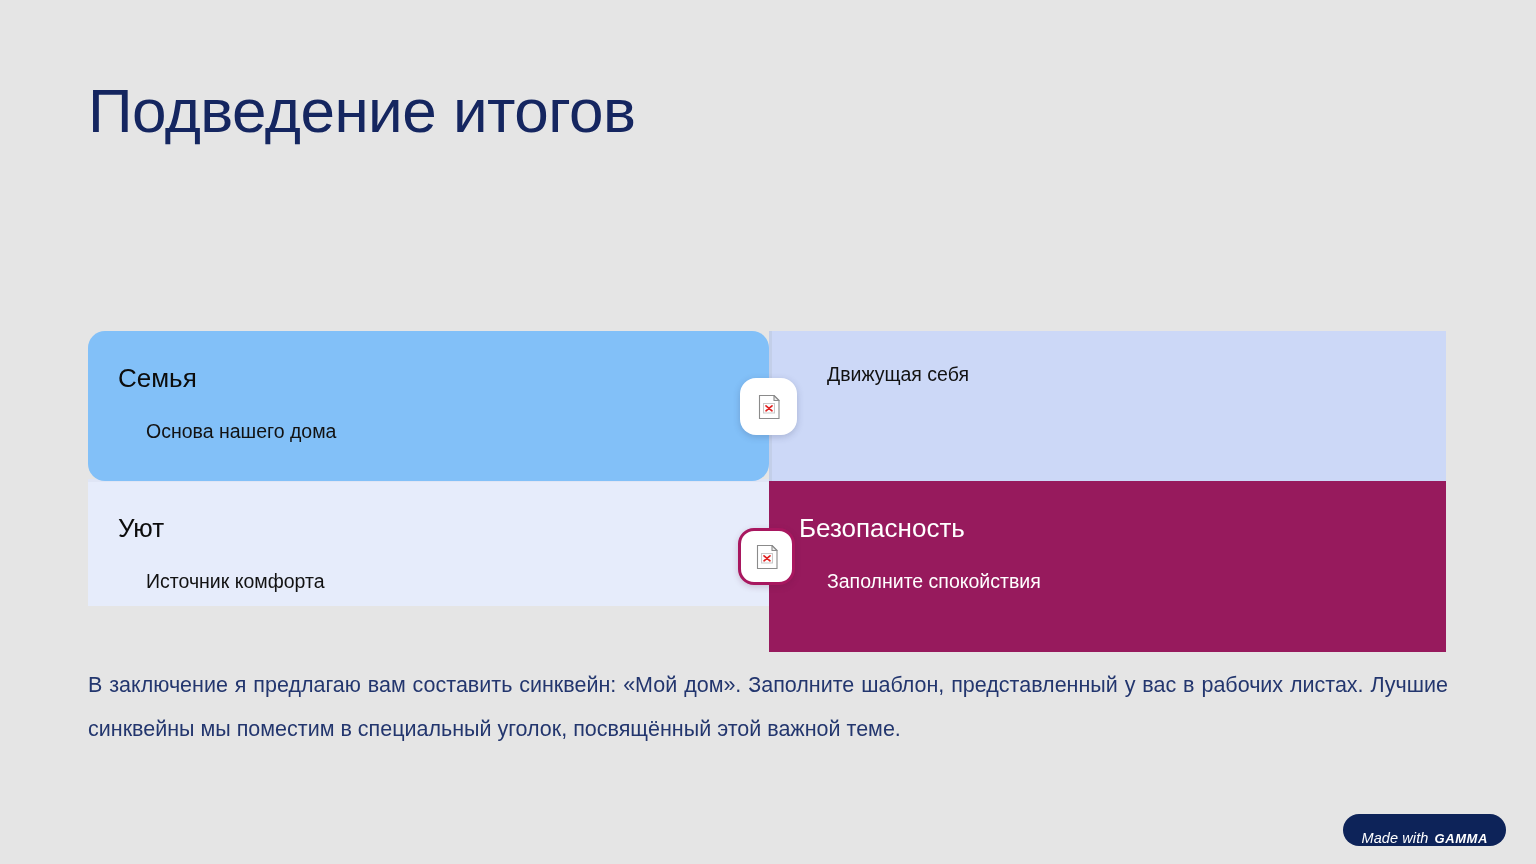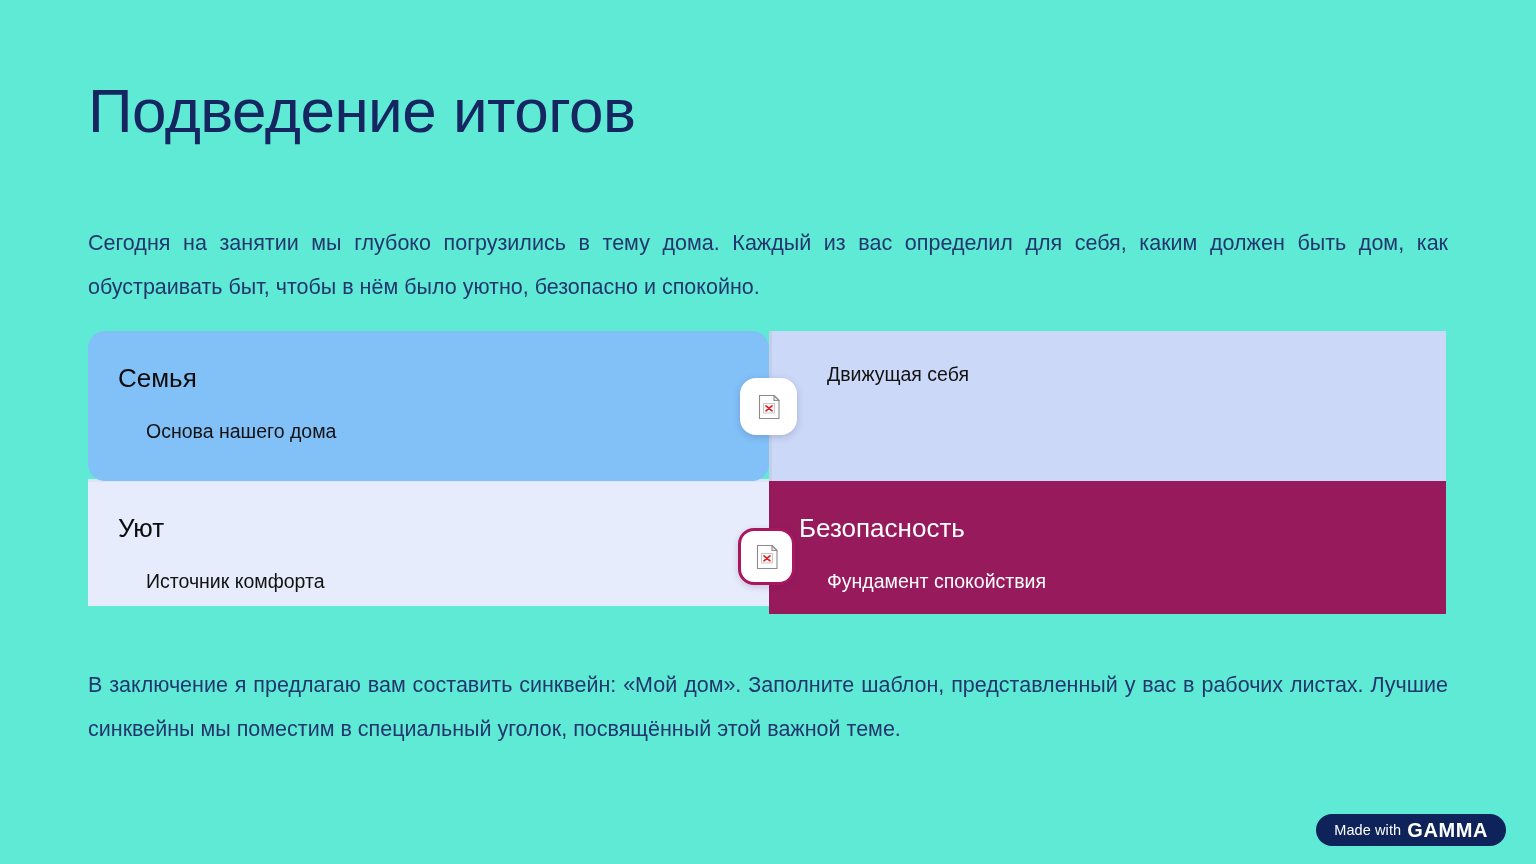--- a/index.html
+++ b/index.html
@@ -15,21 +15,21 @@
     background: #ffffff;
     font-family: "Liberation Sans", "DejaVu Sans", sans-serif;
     position: relative;
   }
 
   .slide {
     position: absolute;
     inset: 0;
     width: 1536px;
     height: 864px;
-    background: #5eead4;
+    background: #e5e5e5;
     padding-left: 8px;
   }
 
   
   .slide-title {
     position: absolute;
     left: 88px;
     top: 78px;
     font-size: 62px;
     line-height: 1.08;
@@ -110,21 +110,21 @@
     height: 125px;
     background: #e6ecfb;
     z-index: 1;
   }
 
   
   .quad-safety {
     left: 681px;
     top: 150px;
     width: 677px;
-    height: 133px;
+    height: 171px;
     background: #971a5d;
     z-index: 2;
   }
   .quad-safety .quad-title,
   .quad-safety .quad-sub { color: #ffffff; }
 
   
   .seam-v {
     position: absolute;
     left: 681px;
@@ -173,57 +173,57 @@
   .gamma-badge {
     position: absolute;
     right: 30px;
     bottom: 18px;
     height: 32px;
     padding: 0 18px;
     border-radius: 16px;
     background: #0d2359;
     color: #ffffff;
     display: flex;
-    align-items: center;
+    align-items: flex-end;
     gap: 6px;
     font-size: 14.5px;
     letter-spacing: 0.1px;
+    font-style: italic;
   }
   .gamma-word {
     font-weight: 700;
-    font-size: 20px;
+    font-size: 13px;
     letter-spacing: 0.6px;
   }
 </style>
 </head>
 <body>
 
 <div class="slide">
 
   <h1 class="slide-title">Подведение итогов</h1>
 
-  <p class="paragraph paragraph-intro">Сегодня на занятии мы глубоко погрузились в тему дома. Каждый из вас определил для себя, каким должен быть дом, как обустраивать быт, чтобы в нём было уютно, безопасно и спокойно.</p>
 
   <div class="quad-grid">
 
     <div class="quad quad-love">
       <div class="quad-sub">Движущая себя</div>
     </div>
 
     <div class="quad quad-comfort">
       <div class="quad-title">Уют</div>
       <div class="quad-sub">Источник комфорта</div>
     </div>
 
     <div class="seam-h"></div>
     <div class="seam-v"></div>
 
     <div class="quad quad-safety">
       <div class="quad-title">Безопасность</div>
-      <div class="quad-sub">Фундамент спокойствия</div>
+      <div class="quad-sub">Заполните спокойствия</div>
     </div>
 
     <div class="quad quad-family">
       <div class="quad-title">Семья</div>
       <div class="quad-sub">Основа нашего дома</div>
     </div>
 
     <div class="chip chip-top">
       <span>
         <svg width="30" height="30" viewBox="0 0 30 30" aria-hidden="true">

